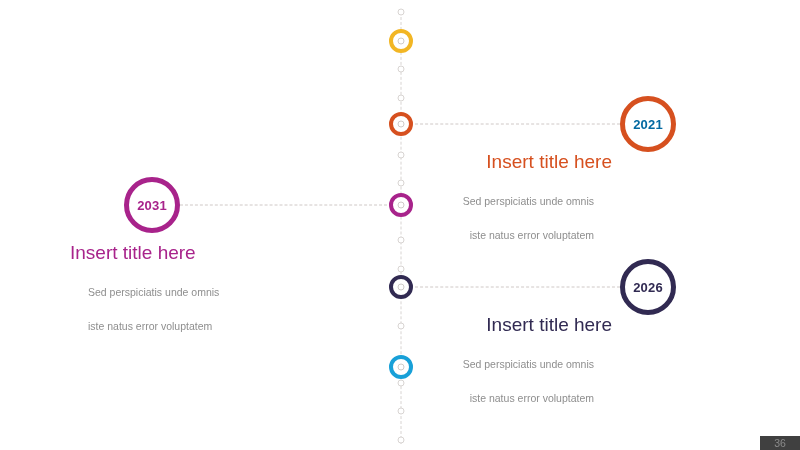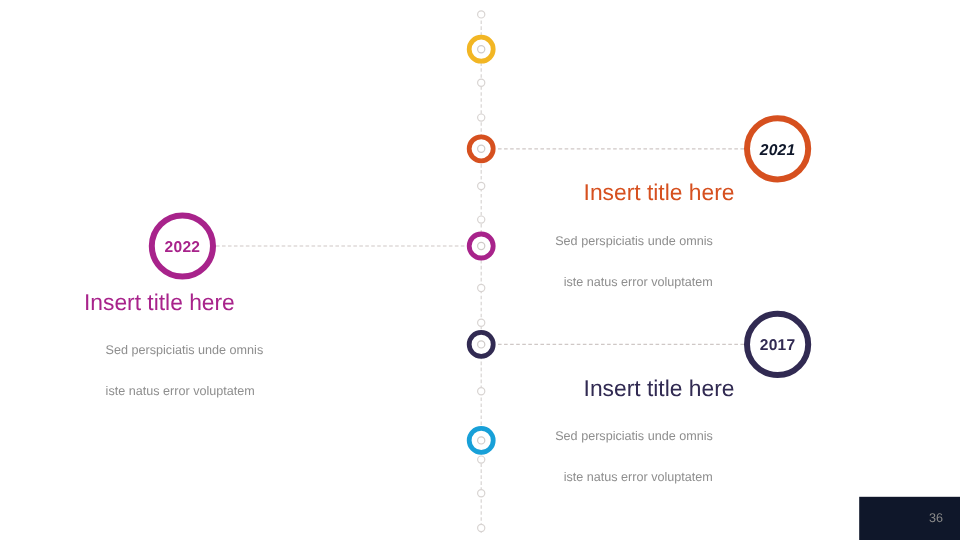--- a/index.html
+++ b/index.html
@@ -112,28 +112,27 @@
   }
   .align-right { text-align: right; }
   .align-left  { text-align: left; }
 
   
   .page-number {
     position: absolute;
     right: 0;
     bottom: 0;
     width: 40px;
-    height: 36px;
-    background: #0f172a;
+    height: 14px;
+    background: #404040;
     display: flex;
     align-items: center;
     justify-content: center;
     font-size: 10.5px;
     color: #8a8a8a;
-    padding-left: 44px;
   }
 </style>
 </head>
 <body>
 
 <div class="slide">
 
   <div class="spine" id="spine-layer">
       <div class="spine-seg" style="left: 401px; top: 12px; height: 432px; border-left-color: rgb(216, 212, 210);"></div>
       <div class="spine-dot" style="left: 401px; top: 12px; border-color: rgb(216, 212, 210);"></div>
@@ -158,27 +157,27 @@
     </div>
 
   <div id="connectors-layer">
       <div class="connector" style="left: 415px; width: 205px; top: 124px;"></div>
       <div class="connector" style="left: 180px; width: 207px; top: 205px;"></div>
       <div class="connector" style="left: 415px; width: 205px; top: 287px;"></div>
     </div>
 
   <div id="badges-layer">
       <div class="year-badge" style="left: 648px; top: 124px; border-color: rgb(214, 80, 31);">
-        <span class="year-label" style="color: #0f172a; font-style: italic;">2021</span>
+        <span class="year-label" style="color: #0369a1;">2021</span>
       </div>
       <div class="year-badge" style="left: 152px; top: 205px; border-color: rgb(168, 35, 139);">
-        <span class="year-label" style="color: rgb(168, 35, 139);">2022</span>
+        <span class="year-label" style="color: rgb(168, 35, 139);">2031</span>
       </div>
       <div class="year-badge" style="left: 648px; top: 287px; border-color: rgb(49, 42, 82);">
-        <span class="year-label" style="color: rgb(49, 42, 82);">2017</span>
+        <span class="year-label" style="color: rgb(49, 42, 82);">2026</span>
       </div>
     </div>
 
   <div id="texts-layer">
       <div class="text-block align-right" style="left: 372px; top: 150px;">
         <p class="title" style="color: rgb(214, 80, 31);">Insert title here</p>
         <p class="body">Sed perspiciatis unde omnis</p>
         <p class="body">iste natus error voluptatem</p>
       </div>
       <div class="text-block align-left" style="left: 70px; top: 241px;">

